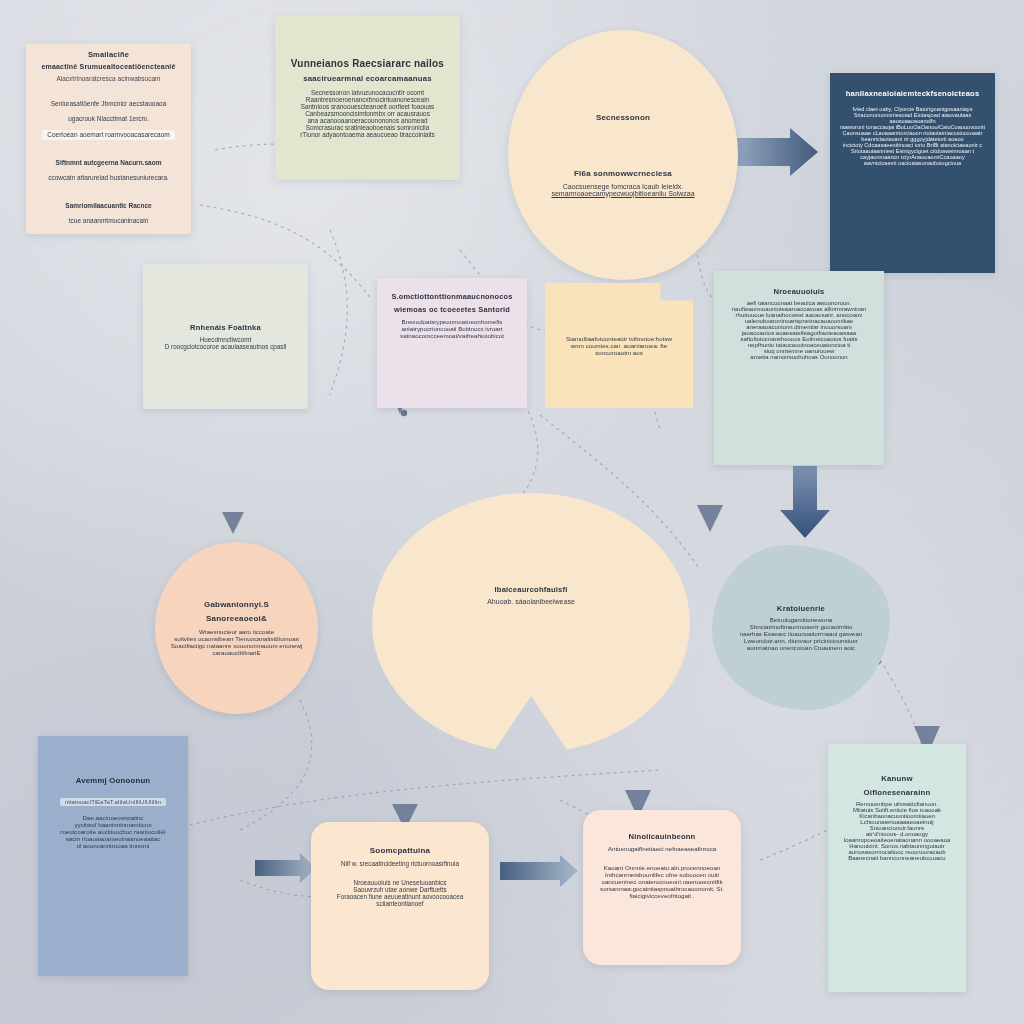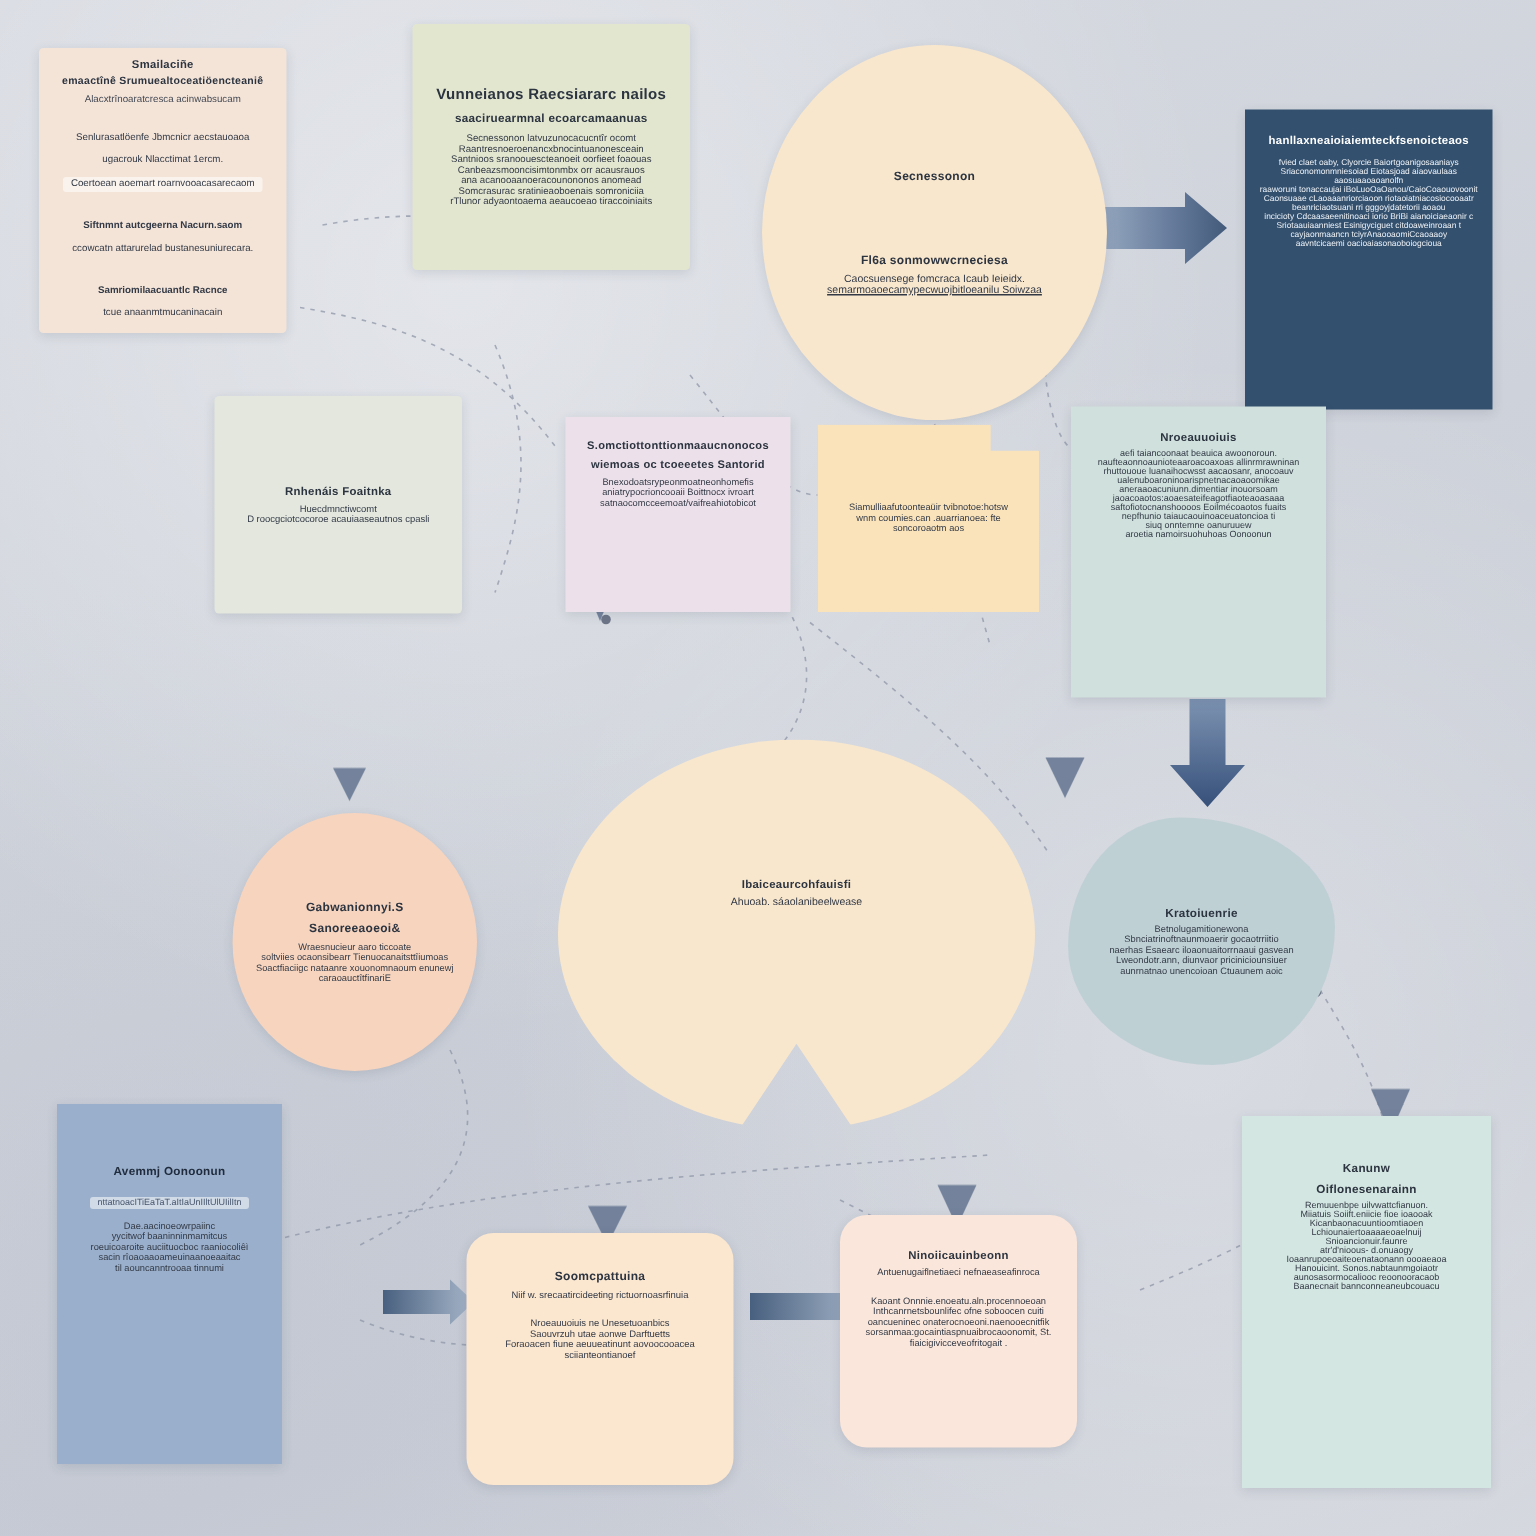--- a/index.html
+++ b/index.html
@@ -135,21 +135,21 @@
       <polygon points="793,466 817,466 817,510 830,510 805,538 780,510 793,510" fill="url(#gB)"></polygon>
     </g>
     <g>
       <polygon points="255,860 300,860 300,853 316,868 300,883 300,876 255,876" fill="url(#gC)"></polygon>
     </g>
     <g>
       <polygon points="500,862 560,862 560,855 578,871 560,887 560,880 500,880" fill="url(#gC)"></polygon>
     </g>
   </svg>
 
-  <div class="node c-peach rad-sm sh" style="left:26px;top:32px;width:165px;height:190px;font-size:6.5px;padding:8px 10px;">
+  <div class="node c-peach rad-sm sh" style="left:26px;top:44px;width:165px;height:190px;font-size:6.5px;padding:8px 10px;">
     <div class="ttl" style="font-size:7.5px;">Smailaciñe</div>
     <div class="ttl" style="font-size:7px;">emaactînê Srumuealtoceatiöencteaniê</div>
     <div class="sub">Alacxtrînoaratcresca acinwabsucam</div>
     <div class="rule"></div>
     <div class="blk">Senlurasatlöenfe Jbmcnicr aecstauoaoa</div>
     <div class="blk">ugacrouk Nlacctimat 1ercm.</div>
     <div class="blk hl">Coertoean aoemart roarnvooacasarecaom</div>
     <div class="rule"></div>
     <div class="blk" style="font-weight:bold;">Siftnmnt autcgeerna Nacurn.saom</div>
     <div class="blk">ccowcatn attarurelad bustanesuniurecara.</div>
@@ -259,31 +259,31 @@
 
   <div class="node c-cream2 rad-lg sh" style="left:311px;top:822px;width:178px;height:168px;font-size:6.3px;justify-content:flex-start;padding-top:24px;">
     <div class="ttl" style="font-size:8px;">Soomcpattuina</div>
     <div style="margin-bottom:12px;">Niif  w. srecaatircideeting rictuornoasrfinuia</div>
     <div>Nroeauuoiuis  ne Unesetuoanbics</div>
     <div>Saouvrzuh utae aonwe Darftuetts</div>
     <div>Foraoacen fiune  aeuueatinunt  aovoocooacea</div>
     <div>sciianteontianoef</div>
   </div>
 
-  <div class="node c-blush rad-lg sh" style="left:560px;top:810px;width:158px;height:155px;font-size:6.2px;justify-content:flex-start;padding-top:22px;">
+  <div class="node c-blush rad-lg sh" style="left:583px;top:810px;width:158px;height:155px;font-size:6.2px;justify-content:flex-start;padding-top:22px;">
     <div class="ttl" style="font-size:7.6px;">Ninoiicauinbeonn</div>
     <div style="margin-bottom:12px;">Antuenugaiflnetiaeci nefnaeaseafinroca</div>
     <div>Kaoant Onnnie.enoeatu.aln.procennoeoan</div>
     <div>Inthcanrnetsbounlifec ofne soboocen cuiti</div>
     <div>oancueninec onaterocnoeoni.naenooecnitfik</div>
     <div>sorsanmaa:gocaintiaspnuaibrocaoonomit, St.</div>
     <div>fiaicigivicceveofritogait .</div>
   </div>
 
-  <div class="node c-mint sh" style="left:828px;top:744px;width:166px;height:248px;font-size:6px;justify-content:flex-start;padding-top:30px;">
+  <div class="node c-mint sh" style="left:828px;top:744px;width:138px;height:248px;font-size:6px;justify-content:flex-start;padding-top:30px;">
     <div class="ttl" style="font-size:7.8px;">Kanunw</div>
     <div class="ttl" style="font-size:7.8px;margin-bottom:4px;">Oiflonesenarainn</div>
     <div>Remuuenbpe uilvwattcfianuon.</div>
     <div>Miiatuis Soiift.eniicie  fioe  ioaooak</div>
     <div>Kicanbaonacuuntioomtiaoen</div>
     <div>Lchiounaiertoaaaaeoaelnuij</div>
     <div>Snioancionuir.faunre</div>
     <div>atr'd'nioous- d.onuaogy</div>
     <div>Ioaanrupoeoaiteoenataonann oooaeaoa</div>
     <div>Hanouicint. Sonos.nabtaunmgoiaotr</div>

